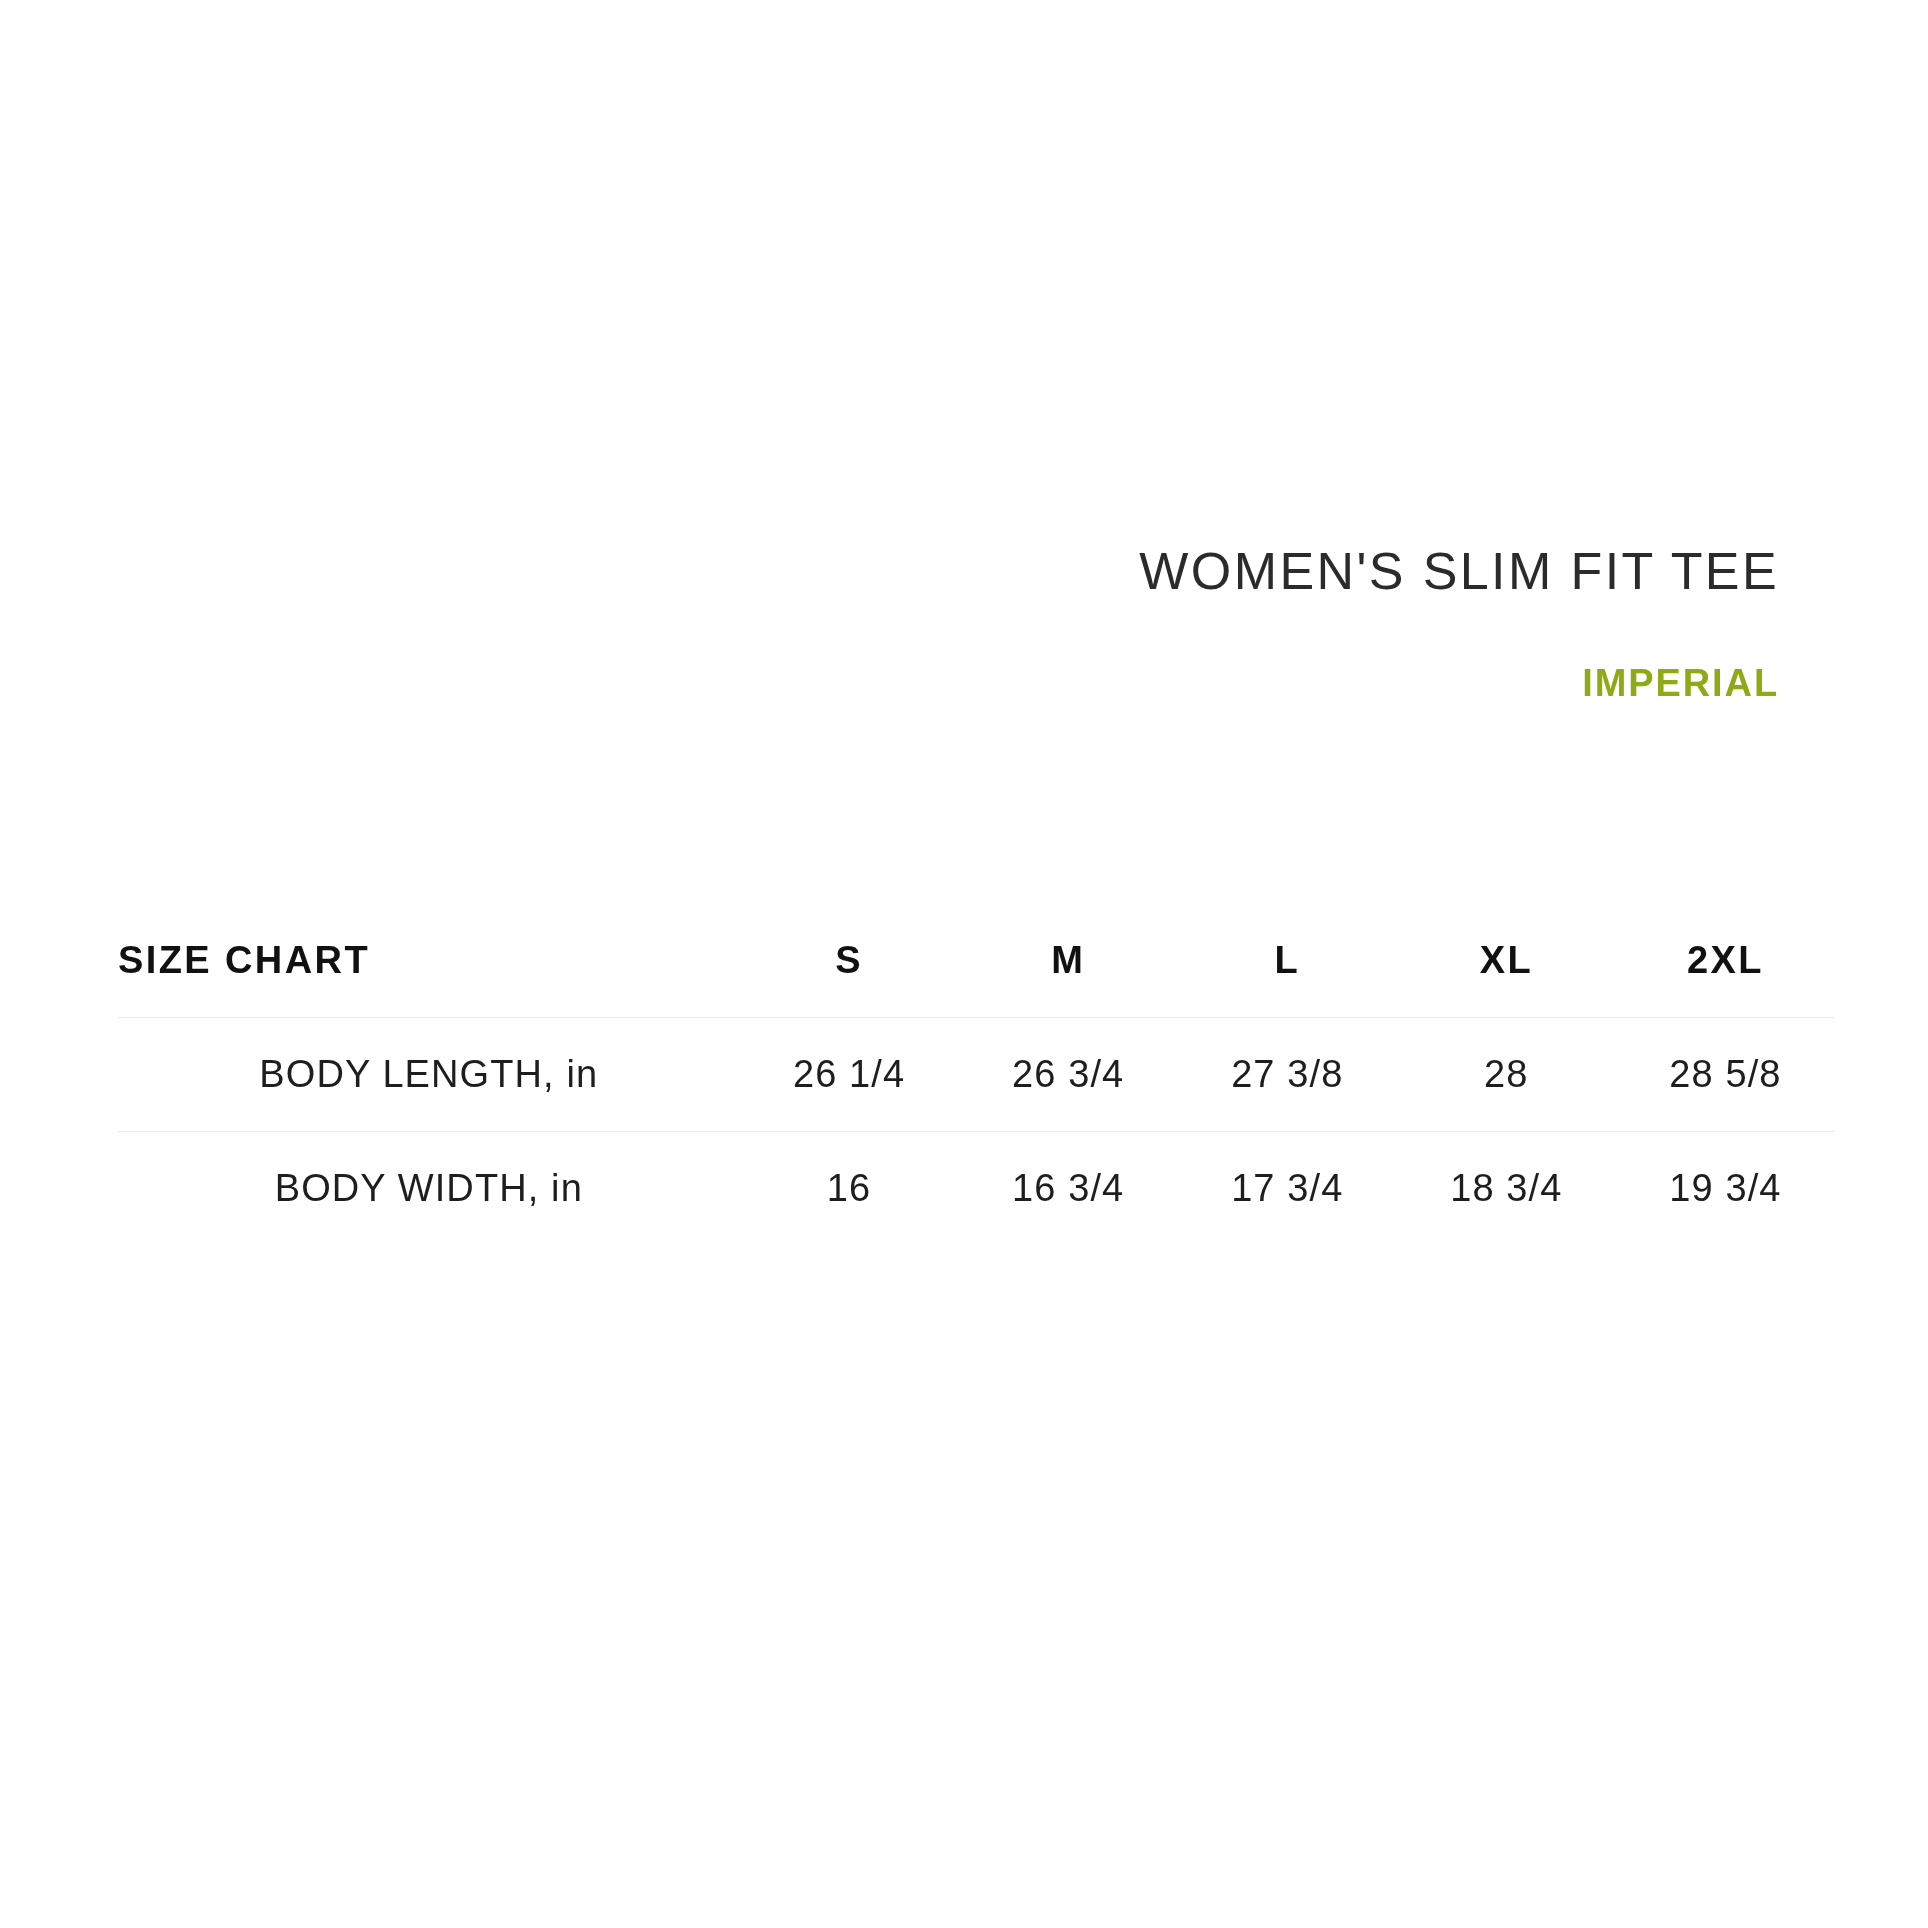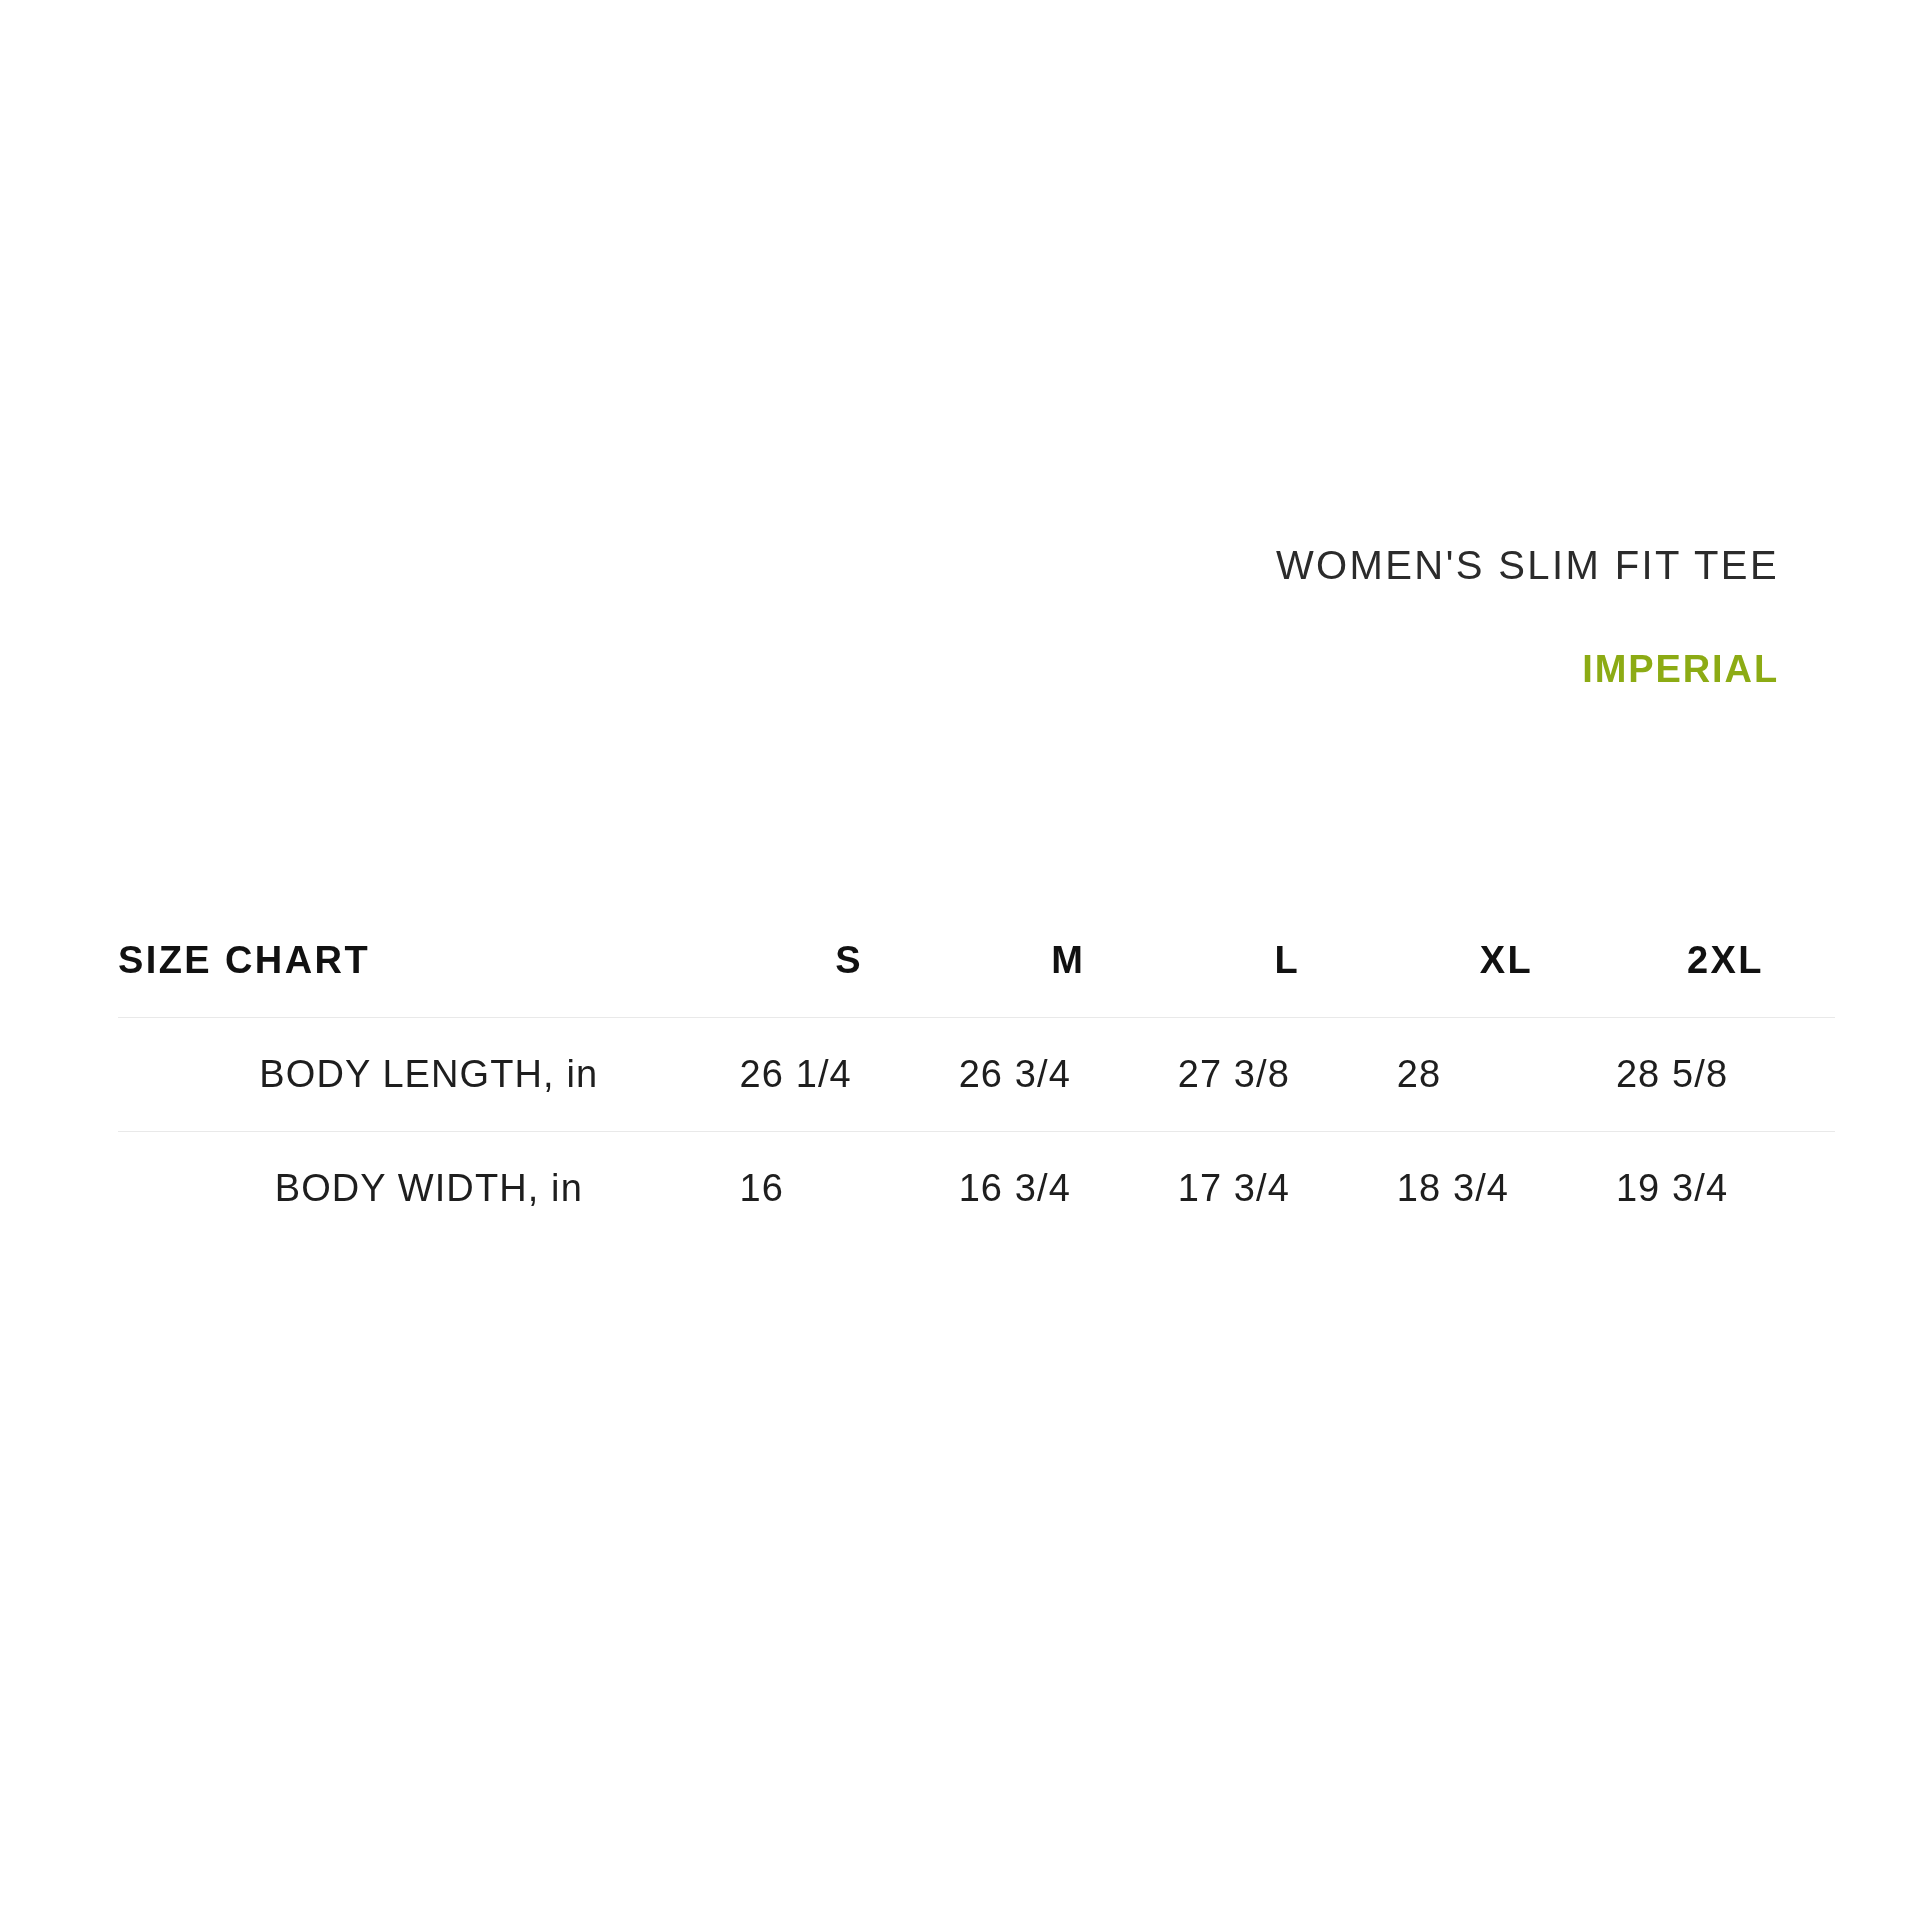--- a/index.html
+++ b/index.html
@@ -14,21 +14,21 @@
   }
 
   
   .header-block {
     position: absolute;
     top: 542px;
     right: 149px;
     text-align: right;
   }
   .product-title {
-    font-size: 40px;
+    font-size: 52px;
     font-weight: 400;
     letter-spacing: 2.4px;
     color: #2b2b2b;
     line-height: 1.15;
     white-space: nowrap;
   }
   .unit-label {
     display: inline-block;
     margin-top: 60px;
     font-size: 38px;
@@ -66,20 +66,21 @@
     text-align: center;
   }
   table.size-chart thead th.label-col {
     text-align: left;
   }
   table.size-chart tbody td {
     border-top: 0.9px solid #e9e9e9;
     font-weight: 400;
     letter-spacing: 1.1px;
     color: #1e1e1e;
+    text-align: center;
   }
   table.size-chart tbody td.label-col {
     text-align: center;
   }
 </style>
 </head>
 <body>
 
 <div class="page">
 

